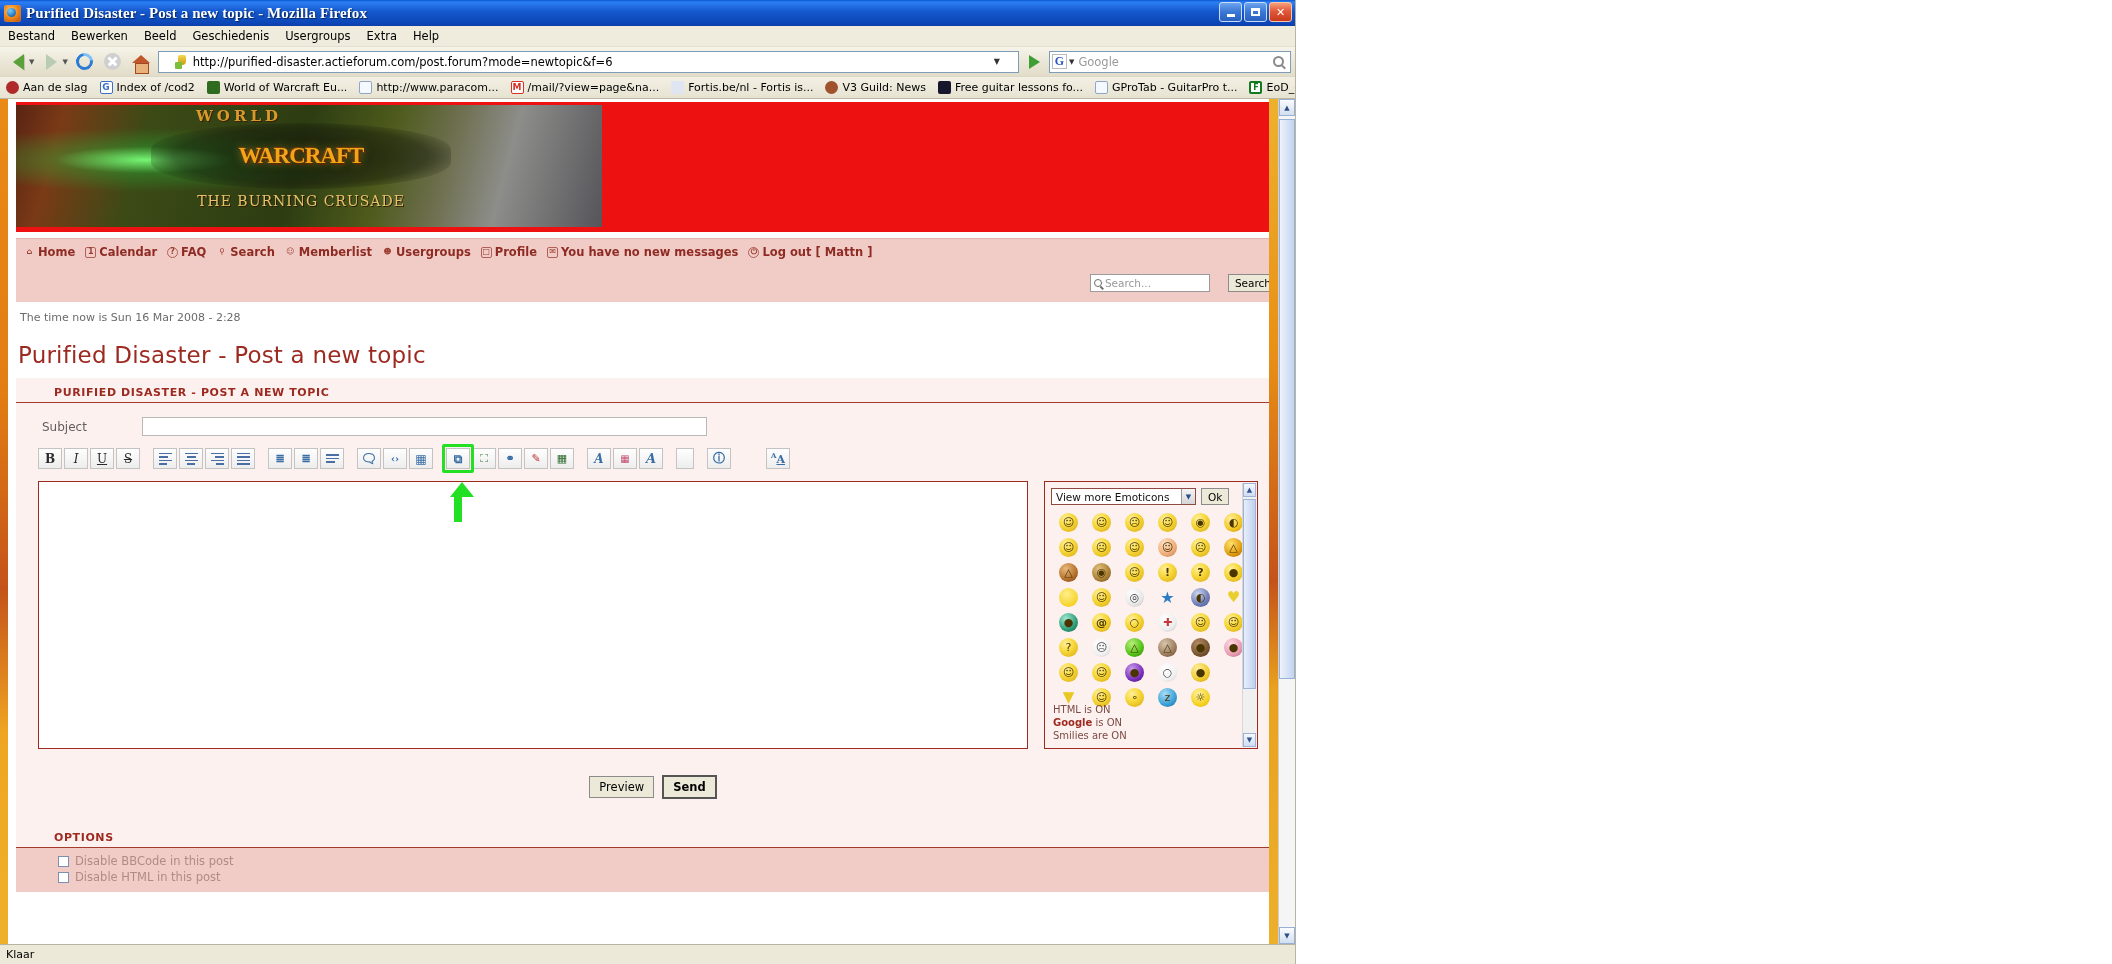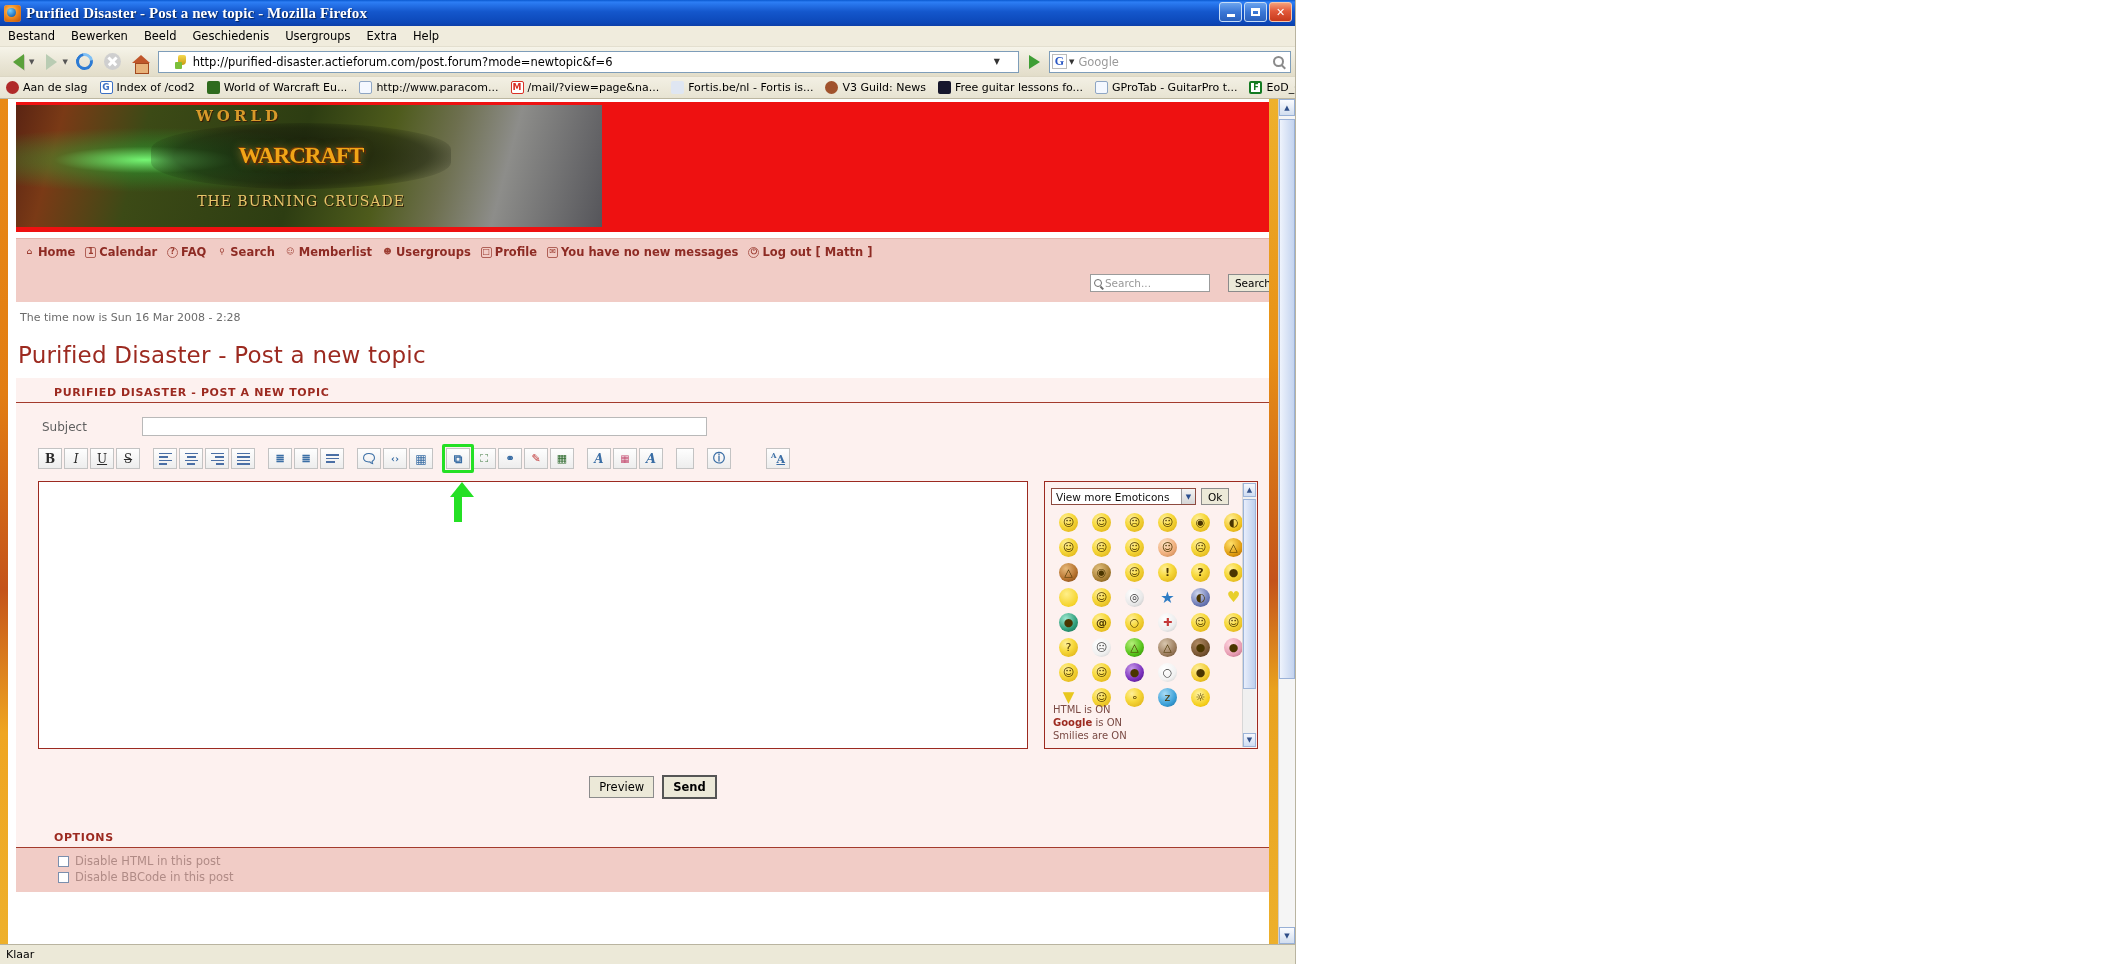--- a/index.html
+++ b/index.html
@@ -874,25 +874,25 @@
 
             <div class="btnrow">
               <div class="btn">Preview</div>
               <div class="btn primary">Send</div>
             </div>
 
             <div class="optionshead">OPTIONS</div>
             <div class="optpanel">
               <div class="optrow">
                 <span class="optcb"></span>
-                <span class="optlbl">Disable HTML in this post</span>
+                <span class="optlbl">Disable BBCode in this post</span>
               </div>
               <div class="optrow">
                 <span class="optcb"></span>
-                <span class="optlbl">Disable BBCode in this post</span>
+                <span class="optlbl">Disable HTML in this post</span>
               </div>
             </div>
           </div>
 
         </div>
       </div>
 
       <div class="pagescroll">
         <div class="ps-btn">▲</div>
         <div class="ps-thumb"></div>

